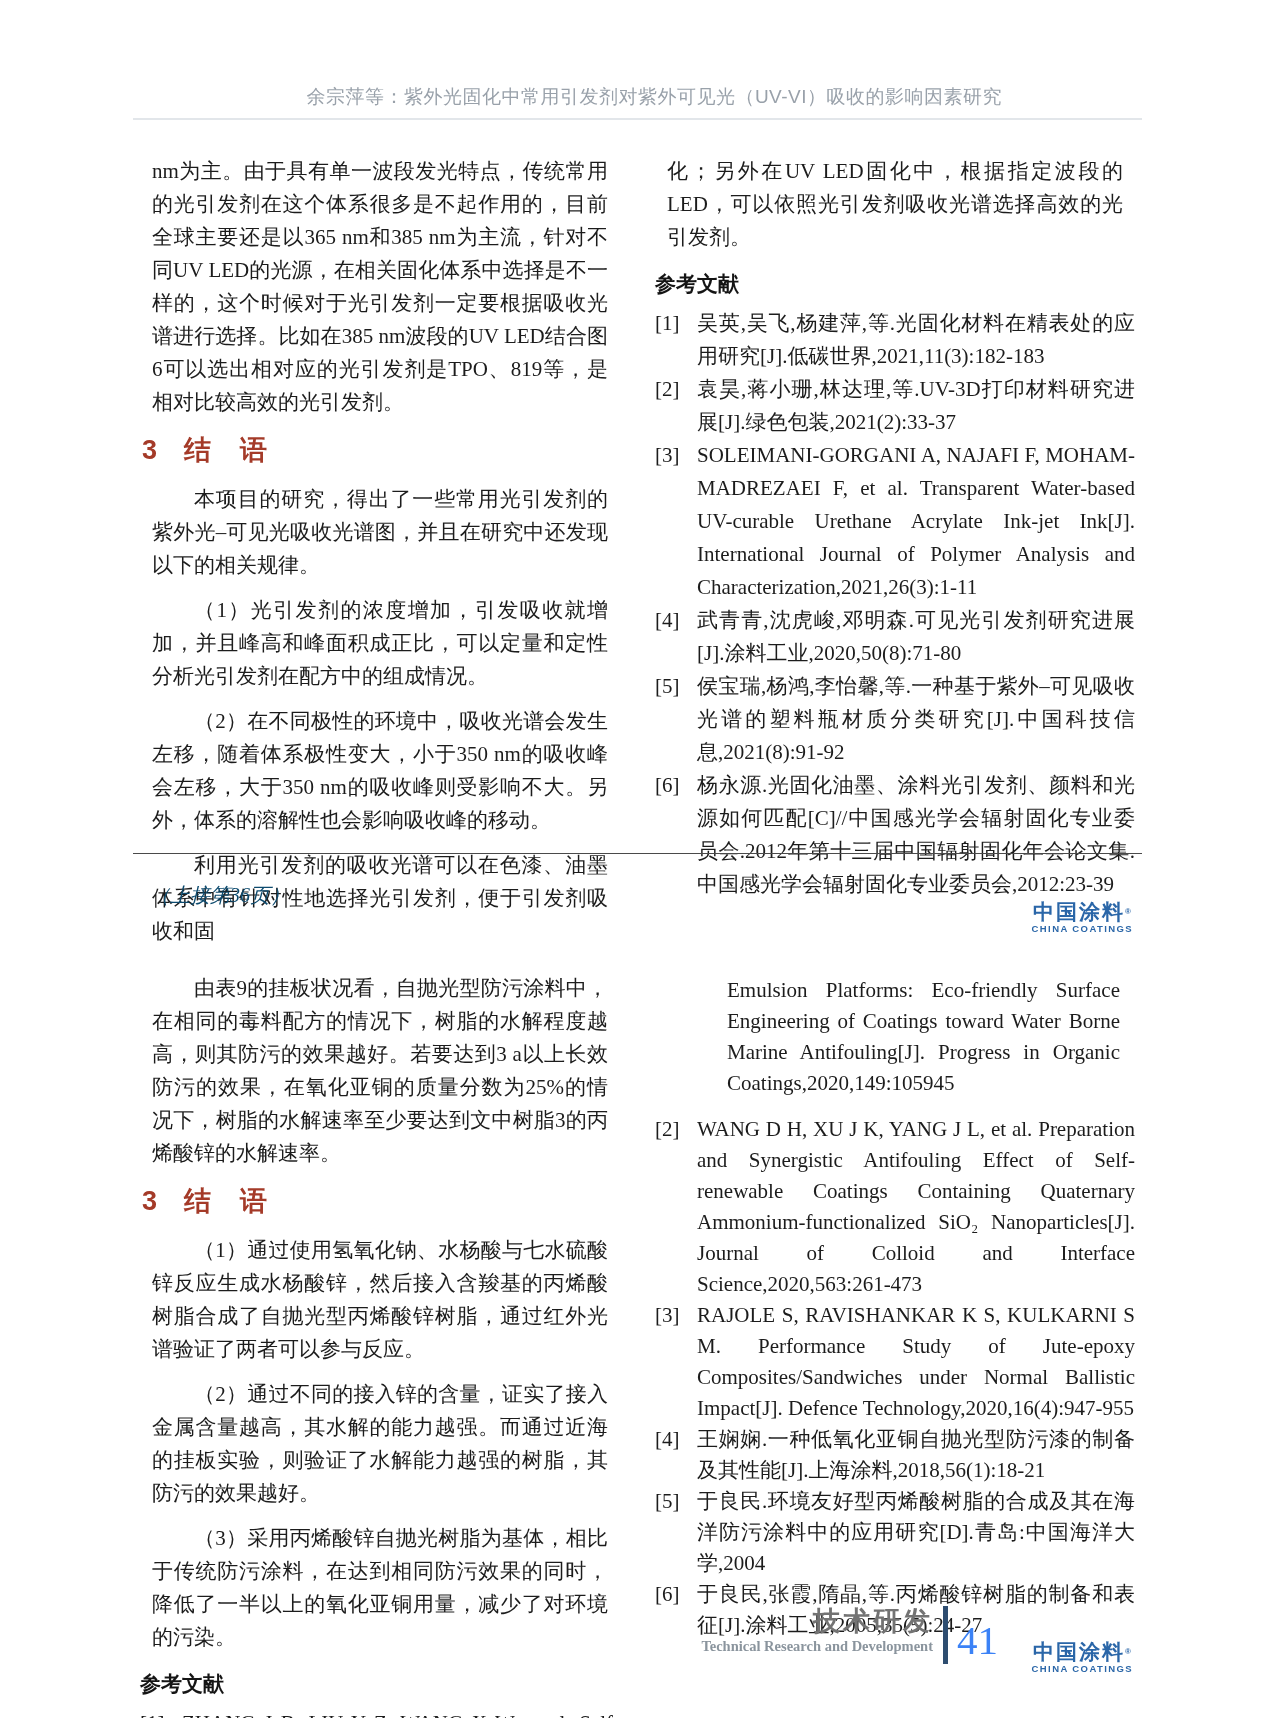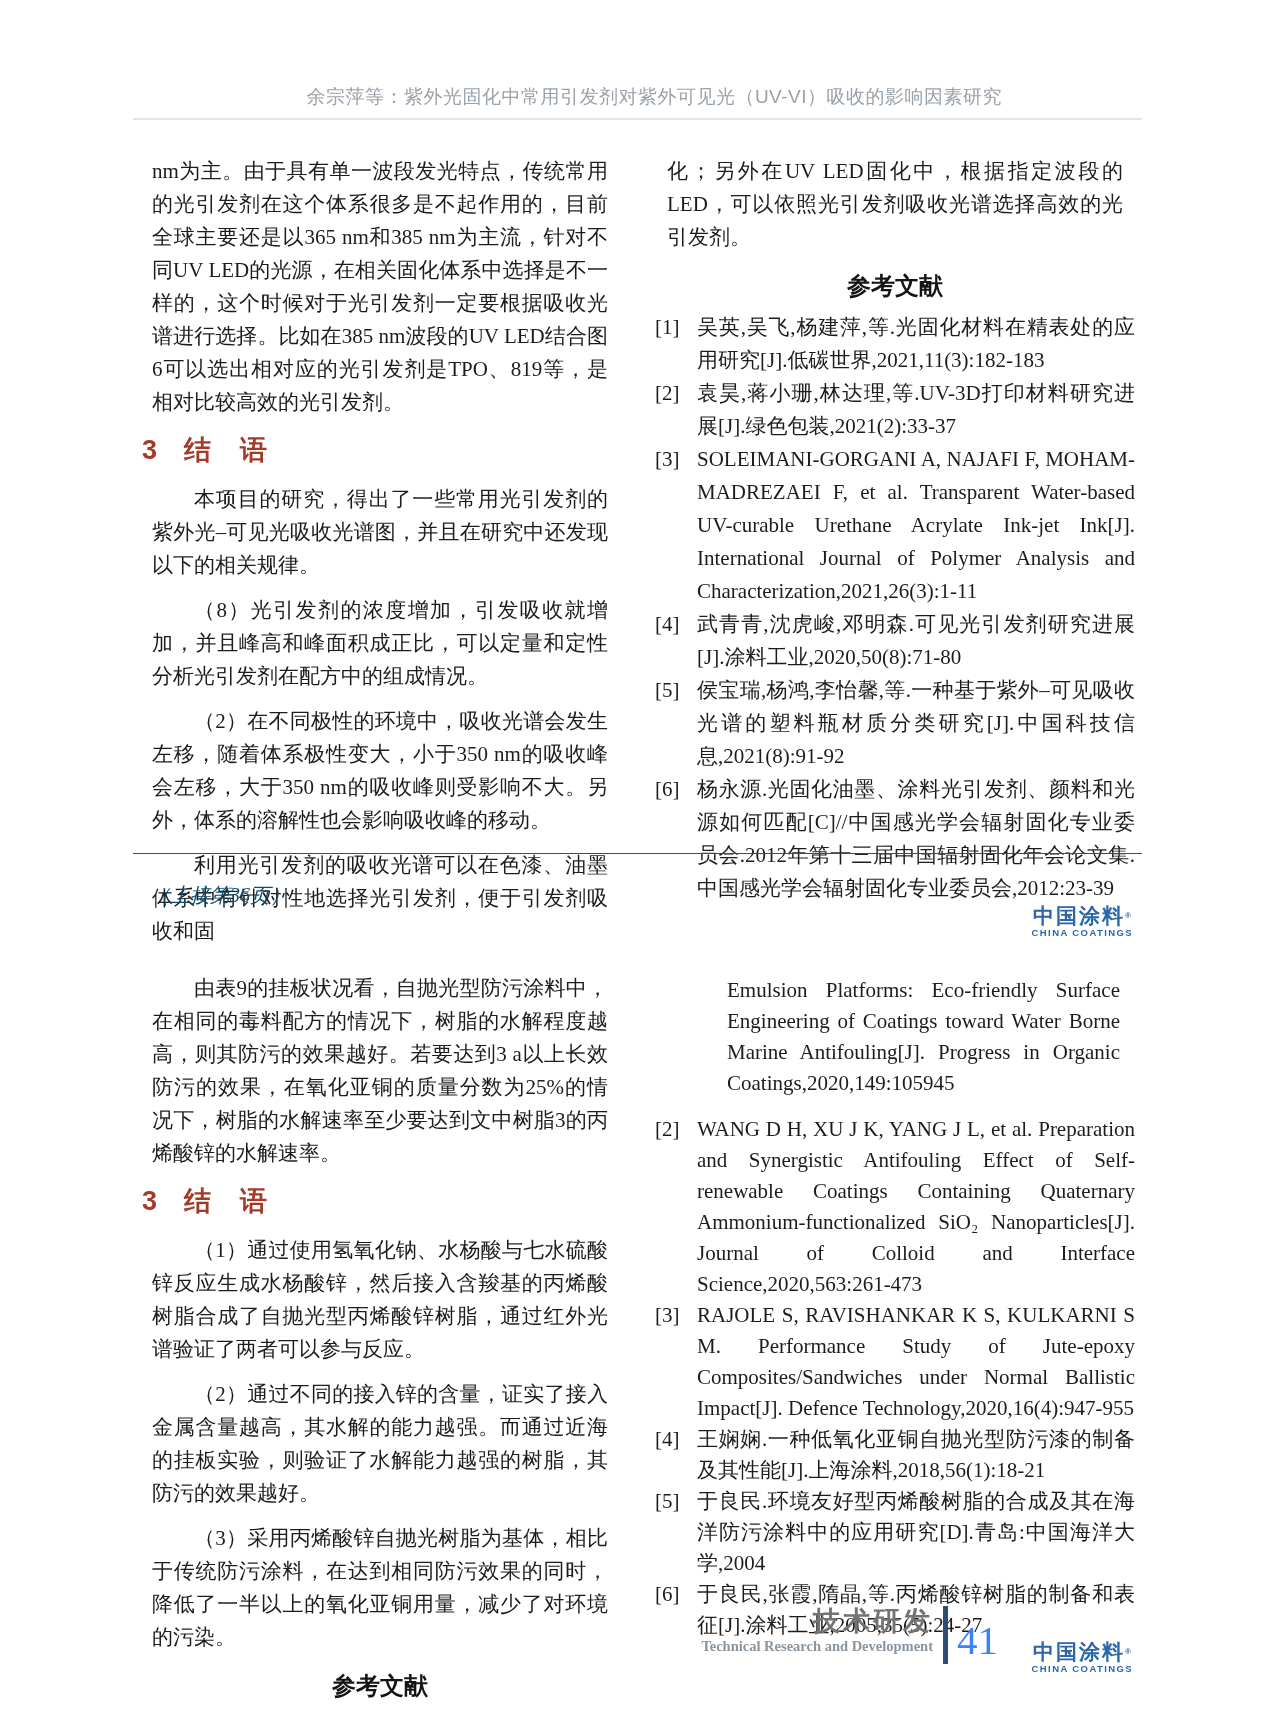--- a/index.html
+++ b/index.html
@@ -26,23 +26,23 @@
   .indent { text-indent:2em; }
 
   .section-heading {
     margin:13px 0 15px 2px; color:#a43a28;
     font-family:"Liberation Sans","DejaVu Sans",sans-serif;
     font-weight:bold; font-size:27px; letter-spacing:1px;
   }
   .section-heading .num { margin-right:26px; }
 
   .refs-title {
-    margin:16px 0 9px 0; text-align:center;
+    margin:16px 0 9px 0; text-align:left;
     font-family:"Liberation Sans","DejaVu Sans",sans-serif;
-    font-weight:bold; font-size:24px; color:#141414;
+    font-weight:bold; font-size:21px; color:#141414;
   }
 
   .ref { display:flex; font-size:21px; line-height:33px; }
   .ref-label { flex:0 0 42px; }
   .ref-text { flex:1; text-align:justify; }
   .a2-right .ref { line-height:31px; }
   .ref-cont { margin:15px; padding-left:57px; font-size:21px; line-height:31px; text-align:justify; }
 
   
   .logo { margin-top:0; text-align:right; color:#2a66a8; padding-right:2px; }
@@ -80,21 +80,21 @@
   <div class="running-title">余宗萍等：紫外光固化中常用引发剂对紫外可见光（UV-VI）吸收的影响因素研究</div>
   <div class="header-rule"></div>
 
   <div class="article article-1">
     <div class="col">
       <p class="body-par">nm为主。由于具有单一波段发光特点，传统常用的光引发剂在这个体系很多是不起作用的，目前全球主要还是以365 nm和385 nm为主流，针对不同UV LED的光源，在相关固化体系中选择是不一样的，这个时候对于光引发剂一定要根据吸收光谱进行选择。比如在385 nm波段的UV LED结合图6可以选出相对应的光引发剂是TPO、819等，是相对比较高效的光引发剂。</p>
       <div class="section-heading">
         <span class="num">3</span><span>结　语</span>
       </div>
       <p class="body-par indent">本项目的研究，得出了一些常用光引发剂的紫外光–可见光吸收光谱图，并且在研究中还发现以下的相关规律。</p>
-      <p class="body-par indent">（8）光引发剂的浓度增加，引发吸收就增加，并且峰高和峰面积成正比，可以定量和定性分析光引发剂在配方中的组成情况。</p>
+      <p class="body-par indent">（1）光引发剂的浓度增加，引发吸收就增加，并且峰高和峰面积成正比，可以定量和定性分析光引发剂在配方中的组成情况。</p>
       <p class="body-par indent">（2）在不同极性的环境中，吸收光谱会发生左移，随着体系极性变大，小于350 nm的吸收峰会左移，大于350 nm的吸收峰则受影响不大。另外，体系的溶解性也会影响吸收峰的移动。</p>
       <p class="body-par indent">利用光引发剂的吸收光谱可以在色漆、油墨体系中有针对性地选择光引发剂，便于引发剂吸收和固</p>
     </div>
     <div class="col">
       <p class="body-par">化；另外在UV LED固化中，根据指定波段的LED，可以依照光引发剂吸收光谱选择高效的光引发剂。</p>
       <div class="refs-title">参考文献</div>
       <div class="ref">
         <span class="ref-label">[1]</span>
         <div class="ref-text">吴英,吴飞,杨建萍,等.光固化材料在精表处的应用研究[J].低碳世界,2021,11(3):182-183</div>
       </div>

